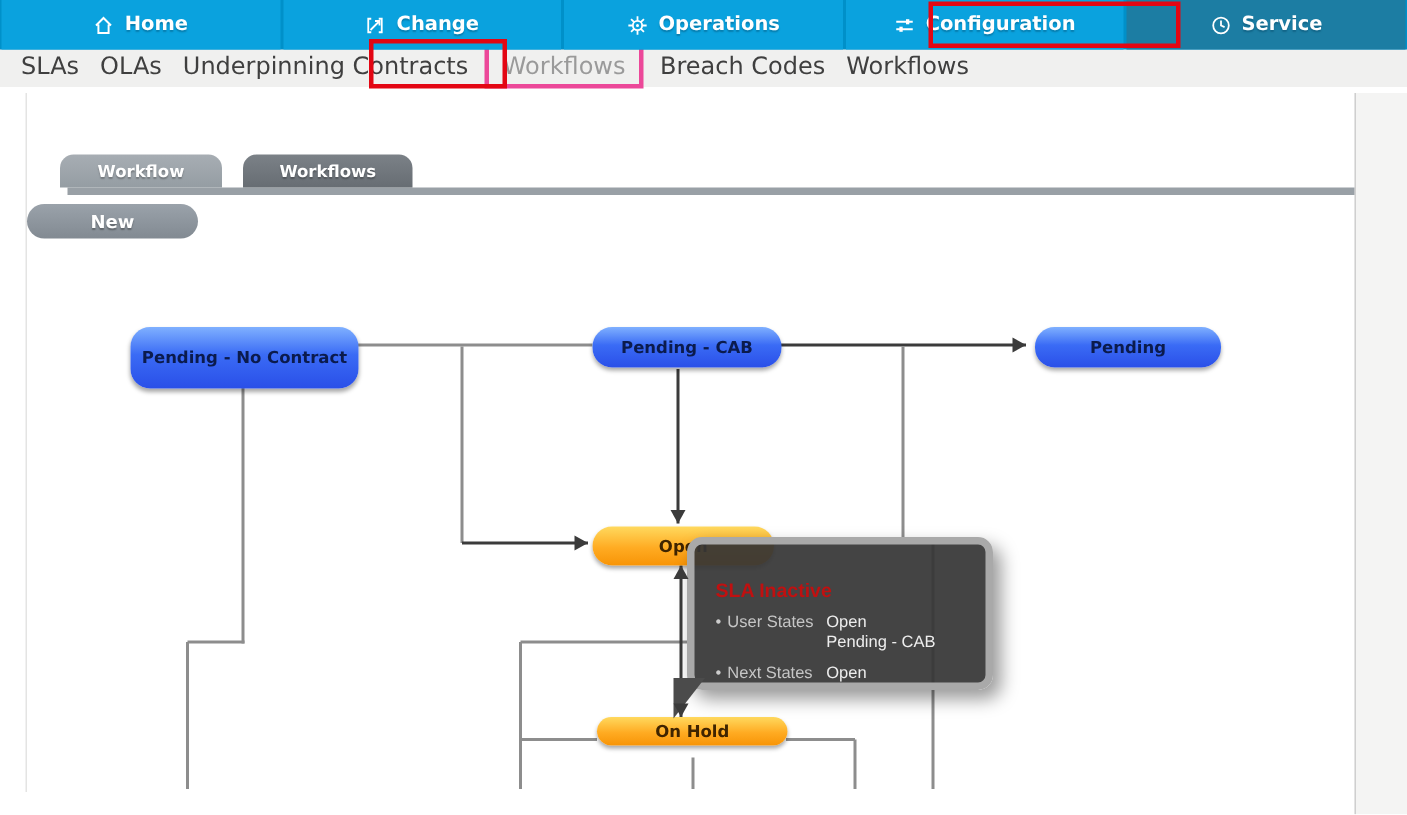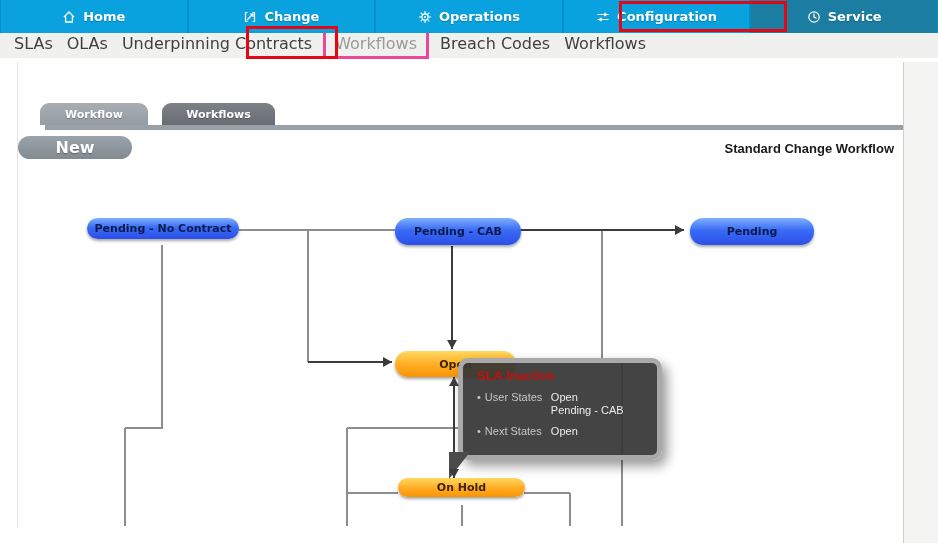--- a/index.html
+++ b/index.html
@@ -35,40 +35,40 @@
 
   
   .tab{position:absolute;height:22px;border-radius:9px 9px 0 0;color:#fff;font-size:11px;
        font-weight:bold;display:flex;align-items:center;justify-content:center;cursor:pointer;
        z-index:4;text-shadow:0 1px 1px rgba(0,0,0,.25);}
   .tab.active{background:linear-gradient(#a7adb3,#959da3);}
   .tab.inactive{background:linear-gradient(#7b8187,#676d73);}
   .tab-rule{position:absolute;left:45px;top:125px;width:858px;height:5px;background:#99a0a6;z-index:3;}
 
   .new-btn{position:absolute;left:18px;top:136px;width:114px;height:23px;border-radius:12px;
-           background:linear-gradient(#9aa2aa,#828a92);color:#fff;font-size:16px;font-weight:bold;
+           background:linear-gradient(#9aa2aa,#828a92);color:#fff;font-size:12px;font-weight:bold;
            display:flex;align-items:center;justify-content:center;cursor:pointer;z-index:4;
            text-shadow:0 1px 1px rgba(0,0,0,.3);}
   .wf-name{position:absolute;right:44px;top:141px;font-family:"Liberation Sans",sans-serif;
            font-size:13px;font-weight:bold;color:#1a1a1a;z-index:4;}
 
   
   .edge{position:absolute;z-index:3;}
   .arrowhead{position:absolute;width:0;height:0;z-index:14;}
   .node{position:absolute;z-index:6;border-radius:13px;display:flex;align-items:center;
         justify-content:center;font-size:11px;font-weight:bold;cursor:pointer;
         box-shadow:0 2px 3px rgba(0,0,0,.35);}
   .node.blue{background:linear-gradient(180deg,#7fb0ff 0%,#3a6bf5 45%,#2a4fe8 100%);color:#0b1b4d;}
   .node.orange{background:linear-gradient(180deg,#ffd95e 0%,#ffab22 55%,#f89406 100%);color:#3f2400;}
 
   
   .tooltip{position:absolute;left:458px;top:358px;width:204px;height:102px;box-sizing:border-box;
            background:rgba(54,54,54,.93);border:5px solid #a9a9a9;border-radius:10px;
            box-shadow:5px 6px 12px rgba(0,0,0,.40);z-index:10;
-           font-family:"Liberation Sans",sans-serif;color:#e9e9e9;padding:5px 8px 6px 14px;}
+           font-family:"Liberation Sans",sans-serif;color:#e9e9e9;padding:23px 8px 6px 14px;}
   .tooltip-tail{position:absolute;left:449px;top:452px;width:0;height:0;
                 border-top:27px solid #4b4b4b;border-right:21px solid transparent;z-index:11;}
   .tt-title{font-size:13px;font-weight:bold;color:#c01010;margin-bottom:8px;}
   .tt-row{display:flex;font-size:11px;margin-bottom:8px;line-height:13px;}
   .tt-bullet{color:#cccccc;margin-right:4px;}
   .tt-label{color:#c6c6c6;width:66px;flex:none;}
   .tt-vals div{color:#ededed;}
 </style>
 </head>
 <body>
@@ -138,21 +138,20 @@
   <div class="right-gutter"></div>
   <div class="panel"></div>
 
   <div id="tabs">
       <div class="tab active" style="left: 40px; top: 103px; width: 108px;">Workflow</div>
       <div class="tab inactive" style="left: 162px; top: 103px; width: 113px;">Workflows</div>
     </div>
   <div class="tab-rule"></div>
 
   <div class="new-btn">New</div>
-  <div class="wf-name">Standard Change Workflow</div>
 
   <div id="diagram">
       <div class="edge" style="background: rgb(141, 141, 141); left: 238px; top: 229px; width: 157px; height: 2px;"></div>
       <div class="edge" style="background: rgb(141, 141, 141); left: 307px; top: 231px; width: 2px; height: 131px;"></div>
       <div class="edge" style="background: rgb(59, 59, 59); left: 308px; top: 361px; width: 84px; height: 2px;"></div>
       <div class="arrowhead" style="left: 383px; top: 356.5px; border-left: 9px solid rgb(59, 59, 59); border-top: 5.5px solid transparent; border-bottom: 5.5px solid transparent;"></div>
       <div class="edge" style="background: rgb(59, 59, 59); left: 451px; top: 246px; width: 2px; height: 103px;"></div>
       <div class="arrowhead" style="left: 446.5px; top: 340px; border-top: 9px solid rgb(59, 59, 59); border-left: 5.5px solid transparent; border-right: 5.5px solid transparent;"></div>
       <div class="edge" style="background: rgb(59, 59, 59); left: 520px; top: 229px; width: 164px; height: 2px;"></div>
       <div class="arrowhead" style="left: 675px; top: 224.5px; border-left: 9px solid rgb(59, 59, 59); border-top: 5.5px solid transparent; border-bottom: 5.5px solid transparent;"></div>
@@ -163,21 +162,21 @@
       <div class="edge" style="background: rgb(141, 141, 141); left: 124px; top: 428px; width: 2px; height: 98px;"></div>
       <div class="edge" style="background: rgb(141, 141, 141); left: 347px; top: 427px; width: 115px; height: 2px;"></div>
       <div class="edge" style="background: rgb(141, 141, 141); left: 346px; top: 428px; width: 2px; height: 98px;"></div>
       <div class="edge" style="background: rgb(141, 141, 141); left: 347px; top: 492px; width: 51px; height: 2px;"></div>
       <div class="edge" style="background: rgb(141, 141, 141); left: 524px; top: 492px; width: 46px; height: 2px;"></div>
       <div class="edge" style="background: rgb(141, 141, 141); left: 569px; top: 493px; width: 2px; height: 33px;"></div>
       <div class="edge" style="background: rgb(59, 59, 59); left: 453px; top: 377px; width: 2px; height: 101px;"></div>
       <div class="arrowhead" style="left: 448.5px; top: 377px; border-bottom: 9px solid rgb(59, 59, 59); border-left: 5.5px solid transparent; border-right: 5.5px solid transparent;"></div>
       <div class="arrowhead" style="left: 448.5px; top: 469px; border-top: 9px solid rgb(59, 59, 59); border-left: 5.5px solid transparent; border-right: 5.5px solid transparent;"></div>
       <div class="edge" style="background: rgb(141, 141, 141); left: 461px; top: 505px; width: 2px; height: 21px;"></div>
-      <div class="node blue" style="left: 87px; top: 218px; width: 152px; height: 21px;">Pending - No Contract</div>
+      <div class="node blue" style="left: 87px; top: 218px; width: 152px; height: 41px;">Pending - No Contract</div>
       <div class="node blue" style="left: 395px; top: 218px; width: 126px; height: 27px;">Pending - CAB</div>
       <div class="node blue" style="left: 690px; top: 218px; width: 124px; height: 27px;">Pending</div>
       <div class="node orange" style="left: 395px; top: 351px; width: 121px; height: 26px;">Open</div>
       <div class="node orange" style="left: 398px; top: 478px; width: 127px; height: 19px;">On Hold</div>
     </div>
 
   <div class="tooltip-tail"></div>
   <div class="tooltip">
     <div class="tt-title">SLA Inactive</div>
     <div id="tt-rows">

